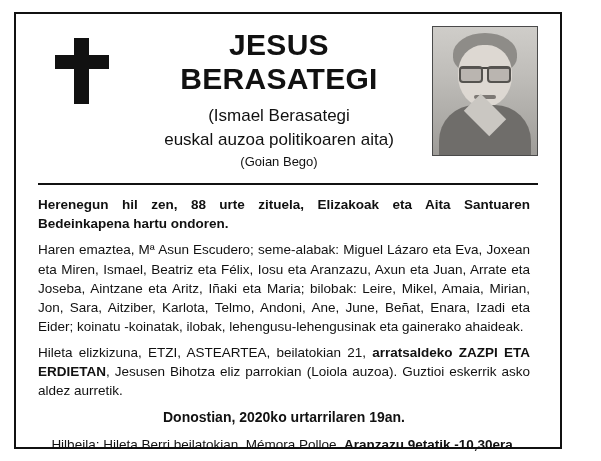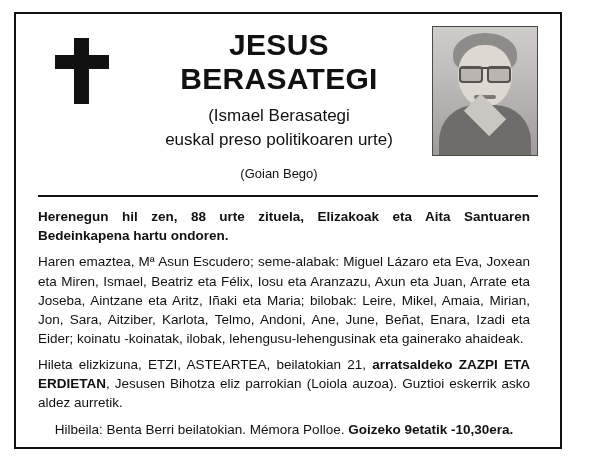--- a/index.html
+++ b/index.html
@@ -86,21 +86,21 @@
   }
   .subtitle {
     font-size: 17px;
     line-height: 1.35;
     margin-top: 10px;
     color: #111111;
   }
   .subtitle div { margin: 1px 0; }
   .blessing {
     font-size: 13px;
-    margin-top: 14px;
+    margin-top: 2px;
     color: #111111;
   }
   .photo-col {
     width: 106px;
     flex: 0 0 106px;
     padding-top: 2px;
   }
   .photo-frame {
     width: 104px;
     height: 128px;
@@ -207,21 +207,21 @@
         <div class="cross">
           <div class="v"></div>
           <div class="h"></div>
         </div>
       </div>
 
       <div class="title-col">
         <div class="deceased-name">JESUS BERASATEGI</div>
         <div class="subtitle">
           <div>(Ismael Berasategi</div>
-          <div>euskal preso politikoaren urte)</div>
+          <div>euskal auzoa politikoaren aita)</div>
         </div>
         <div class="blessing">(Goian Bego)</div>
       </div>
 
       <div class="photo-col">
         <div class="photo-frame">
           <div class="portrait">
             <div class="hair"></div>
             <div class="face"></div>
             <div class="glasses"></div>
@@ -235,17 +235,18 @@
       </div>
 
     </div>
 
     <div class="rule"></div>
 
     <div class="body-text">
       <p class="b">Herenegun hil zen, 88 urte zituela, Elizakoak eta Aita Santuaren Bedeinkapena hartu ondoren.</p>
       <p>Haren emaztea, Mª Asun Escudero; seme-alabak: Miguel Lázaro eta Eva, Joxean eta Miren, Ismael, Beatriz eta Félix, Iosu eta Aranzazu, Axun eta Juan, Arrate eta Joseba, Aintzane eta Aritz, Iñaki eta Maria; bilobak: Leire, Mikel, Amaia, Mirian, Jon, Sara, Aitziber, Karlota, Telmo, Andoni, Ane, June, Beñat, Enara, Izadi eta Eider; koinatu -koinatak, ilobak, lehengusu-lehengusinak eta gainerako ahaideak.</p>
       <p><span>Hileta elizkizuna, ETZI, ASTEARTEA, beilatokian 21, </span><span class="b">arratsaldeko ZAZPI ETA ERDIETAN</span><span>, Jesusen Bihotza eliz parrokian (Loiola auzoa). Guztioi eskerrik asko aldez aurretik.</span></p>
-      <p class="wake-line"><span>Hilbeila: Benta Berri beilatokian. Mémora Polloe. </span><span class="b">Goizeko 9etatik -10,30era.</span></p>
+      <p class="date-line">Donostian, 2020ko urtarrilaren 19an.</p>
+      <p class="wake-line"><span>Hilbeila: Hileta Berri beilatokian. Mémora Polloe. </span><span class="b">Aranzazu 9etatik -10,30era.</span></p>
     </div>
 
   </div>
 </div>
 
 </body></html>

